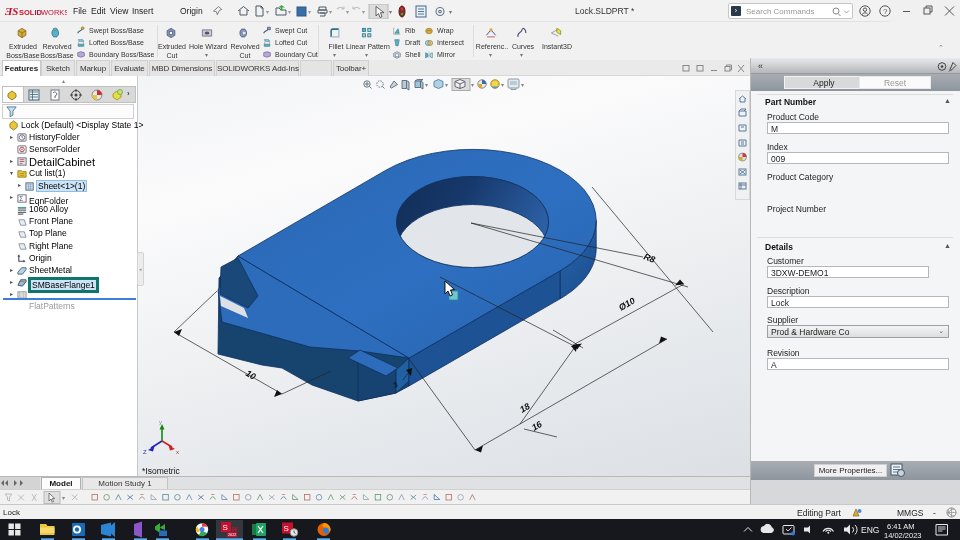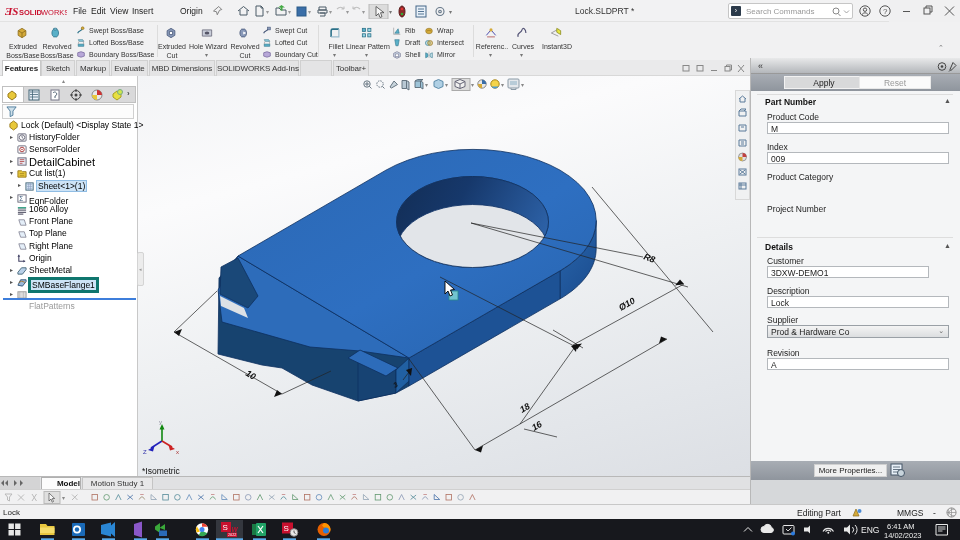--- a/index.html
+++ b/index.html
@@ -538,22 +538,22 @@
 </div>
 
 <div class="abs" style="left:0;top:476px;width:750px;height:13px;background:#e0e1e3;border-top:1px solid #b8b8b8">
  <div class="abs" style="left:0;top:0;width:40px;height:12px;background:#d4d4d5">
  <svg width="40" height="12" viewBox="0 0 40 12">
         <g fill="#666">
           <path d="M4 3 l-3 3 3 3 z M8 3 l-3 3 3 3 z M14 3 l3 3 -3 3 z M20 3 l3 3 -3 3 z"></path>
         </g>
       </svg>
  </div>
- <div class="abs" style="left:41px;top:0;width:40px;height:12px;background:#fcfcfc;border:1px solid #b0b0b0;border-bottom:none;text-align:right;font-weight:bold;font-size:8px;color:#111;padding-top:1px">Model</div>
- <div class="abs" style="left:82px;top:0;width:71px;height:12px;background:#e8e8e9;border:1px solid #c4c4c4;border-bottom:none;text-align:center;font-size:8px;color:#333;padding-top:1px">Motion Study 1</div>
+ <div class="abs" style="left:41px;top:0;width:40px;height:12px;background:#fcfcfc;border:1px solid #b0b0b0;border-bottom:none;text-align:center;font-weight:bold;font-size:8px;color:#111;padding-top:1px">Model</div>
+ <div class="abs" style="left:82px;top:0;width:86px;height:12px;background:#e8e8e9;border:1px solid #c4c4c4;border-bottom:none;text-align:center;font-size:8px;color:#333;padding-top:1px">Motion Study 1</div>
 </div>
 <div class="abs" style="left:0;top:489px;width:750px;height:15px;background:#f1f1f2;border-top:1px solid #d0d0d0"><svg width="750" height="15" viewBox="0 0 750 15" opacity="0.85">
       <g stroke="#aaa" fill="none" stroke-width="0.9">
         <path d="M5 4 h7 l-2.5 3 v4 l-2 -1 v-3 z"></path>
         <path d="M18 4.5 l6 6 M24 4.5 l-6 6"></path>
         <path d="M32 4 l4.5 7 M36.5 4 l-4.5 7"></path>
       </g>
       <rect x="44" y="1.5" width="16" height="12" fill="#dcdcdc" stroke="#b0b0b0"></rect>
       <path d="M49 3 v8 l2 -2 1.2 3.2 1.3 -0.7 -1.2 -3 2.4 0 z" fill="#f8f8f8" stroke="#333" stroke-width="0.7"></path>
       <text x="62" y="10" fill="#777" font-size="6">▾</text>

